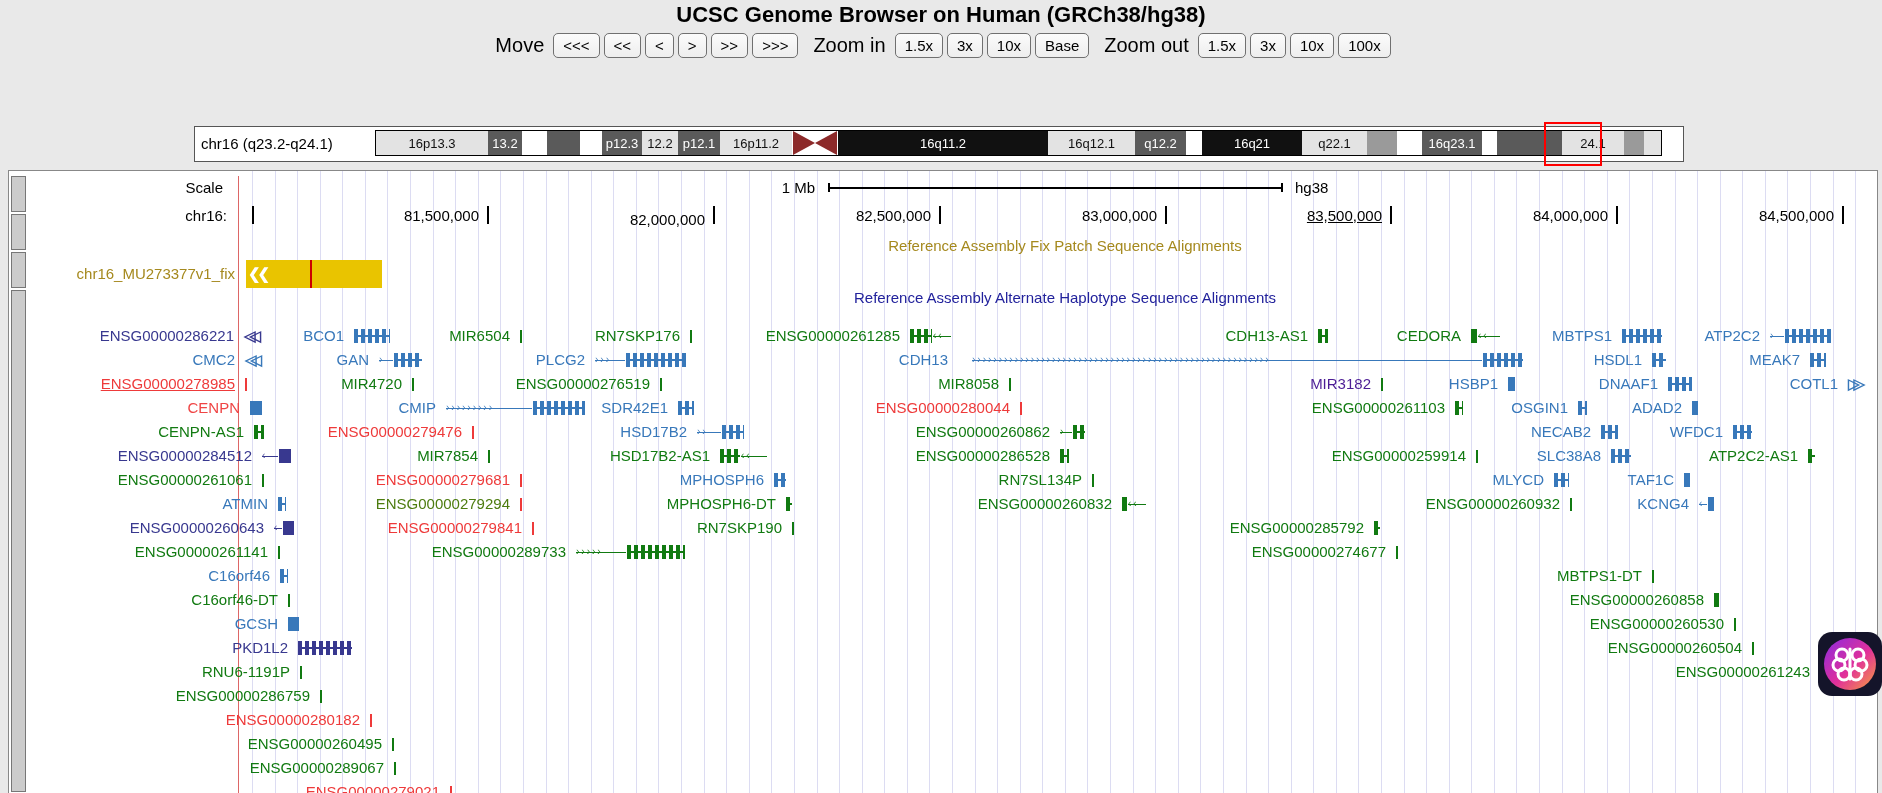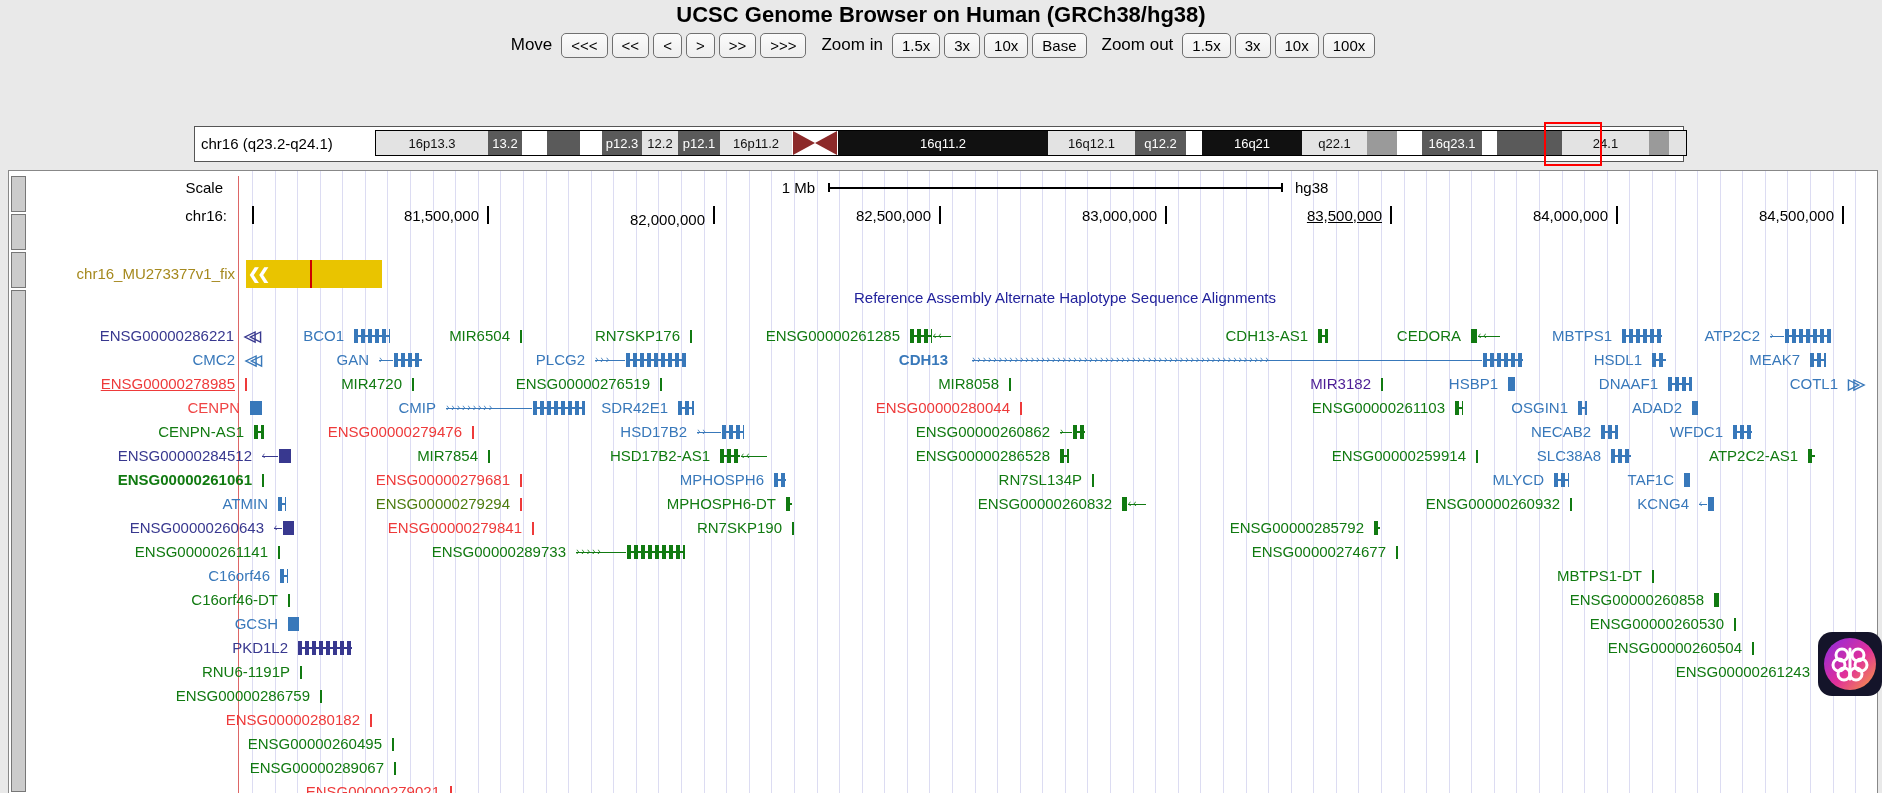--- a/index.html
+++ b/index.html
@@ -2,21 +2,21 @@
 <html><head>
 <meta charset="utf-8">
 <style>
   html,body{margin:0;padding:0;background:#d6d6d6}
   #root{position:relative;width:1882px;height:793px;background:#e9e9e9;
         font-family:"Liberation Sans",sans-serif;color:#000;overflow:hidden}
   .abs{position:absolute}
   .flexrow{position:absolute;left:0;width:100%;display:flex;justify-content:center;align-items:center}
   .btn{border:1px solid #707070;background:linear-gradient(#fbfbfb,#eee);border-radius:5px;
        padding:3px 9px;font-size:15px;line-height:17px;cursor:pointer;white-space:nowrap}
-  .grouplabel{font-size:17px;margin:0 4px;white-space:nowrap}
+  .grouplabel{font-size:20px;margin:0 4px;white-space:nowrap}
   .inputbox{border:1px solid #9a9a9a;background:#fff;border-radius:3px;font-size:16px;
             padding:3px 7px;font-family:"Liberation Sans",sans-serif}
   #pagetitle{position:absolute;top:2px;left:0;width:100%;text-align:center;
              font-size:22px;font-weight:bold}
   #ideo-box{position:absolute;left:194px;top:126px;width:1488px;height:34px;
             border:1px solid #555;background:#fff}
   #ideo-label{position:absolute;left:6px;top:8px;font-size:15px;white-space:nowrap}
   #ideo-strip{position:absolute;left:180px;top:3px;height:26px;display:flex;border:1px solid #000;box-sizing:border-box}
   .band{height:100%;display:flex;align-items:center;justify-content:center;
         font-size:13px;overflow:hidden;white-space:nowrap}
@@ -94,21 +94,21 @@
         <div class="band" style="width: 87px; background: rgb(227, 227, 227); color: rgb(17, 17, 17);">16q12.1</div>
         <div class="band" style="width: 51px; background: rgb(90, 90, 90); color: rgb(255, 255, 255);">q12.2</div>
         <div class="band" style="width: 16px; background: rgb(255, 255, 255); color: rgb(17, 17, 17);"></div>
         <div class="band" style="width: 100px; background: rgb(17, 17, 17); color: rgb(255, 255, 255);">16q21</div>
         <div class="band" style="width: 65px; background: rgb(227, 227, 227); color: rgb(17, 17, 17);">q22.1</div>
         <div class="band" style="width: 30px; background: rgb(154, 154, 154); color: rgb(17, 17, 17);"></div>
         <div class="band" style="width: 25px; background: rgb(255, 255, 255); color: rgb(17, 17, 17);"></div>
         <div class="band" style="width: 60px; background: rgb(90, 90, 90); color: rgb(255, 255, 255);">16q23.1</div>
         <div class="band" style="width: 15px; background: rgb(255, 255, 255); color: rgb(17, 17, 17);"></div>
         <div class="band" style="width: 65px; background: rgb(90, 90, 90); color: rgb(255, 255, 255);"></div>
-        <div class="band" style="width: 87px; background: rgb(227, 227, 227); color: rgb(17, 17, 17);">24.1</div>
+        <div class="band" style="width: 62px; background: rgb(227, 227, 227); color: rgb(17, 17, 17);">24.1</div>
         <div class="band" style="width: 20px; background: rgb(154, 154, 154); color: rgb(17, 17, 17);"></div>
         <div class="band" style="width: 17px; background: rgb(227, 227, 227); color: rgb(17, 17, 17);"></div>
       </div>
   </div>
   <div id="ideo-highlight" style="left: 1544px; width: 54px; top: 122px; height: 40px;"></div>
 
   <div id="mainbox">
       <div class="gridline" style="left: 243px;"></div>
       <div class="gridline" style="left: 266px;"></div>
       <div class="gridline" style="left: 288px;"></div>
@@ -199,20 +199,21 @@
       <div class="tickmark" style="left: 930px; top: 35px; height: 18px;"></div>
       <div class="ticknum" style="right: 946px; top: 36px; position: absolute;">82,500,000</div>
       <div class="tickmark" style="left: 1156px; top: 35px; height: 18px;"></div>
       <div class="ticknum" style="right: 720px; top: 36px; position: absolute;">83,000,000</div>
       <div class="tickmark" style="left: 1381px; top: 35px; height: 18px;"></div>
       <div class="ticknum" style="right: 495px; top: 36px; position: absolute; text-decoration: underline;">83,500,000</div>
       <div class="tickmark" style="left: 1607px; top: 35px; height: 18px;"></div>
       <div class="ticknum" style="right: 269px; top: 36px; position: absolute;">84,000,000</div>
       <div class="tickmark" style="left: 1833px; top: 35px; height: 18px;"></div>
       <div class="ticknum" style="right: 43px; top: 36px; position: absolute;">84,500,000</div>
+      <div class="tracktitle" style="top: 66px; color: rgb(165, 137, 30);">Reference Assembly Fix Patch Sequence Alignments</div>
       <div class="tracktitle" style="top: 118px; color: rgb(34, 34, 156);">Reference Assembly Alternate Haplotype Sequence Alignments</div>
       <div class="glabel" style="color: rgb(165, 137, 30); right: 1642px; top: 93px; font-size: 15px;">chr16_MU273377v1_fix</div>
       <div id="fixbar" style="position: absolute; height: 28px; left: 237px; top: 89px; width: 136px; background: rgb(233, 196, 0);">
         <span class="fchev">❮❮</span>
         <span class="ftick" style="left:64px"></span>
       </div>
       <div class="glabel" style="color: rgb(56, 56, 143); right: 1643px; top: 155px;">ENSG00000286221</div>
       <div class="glyphwrap" style="left: 235px; top: 155px;">
         <span class="chev" style="color: rgb(56, 56, 143);">◁◁</span>
       </div>
@@ -258,21 +259,21 @@
       <div class="glabel" style="color: rgb(56, 120, 186); right: 1508px; top: 179px;">GAN</div>
       <div class="glyphwrap" style="left: 370px; top: 179px;">
         <span class="arrtxt" style="color: rgb(56, 120, 186); width: 14px; display: inline-block; background: linear-gradient(rgb(56, 120, 186), rgb(56, 120, 186)) 0px 50% / 100% 1px no-repeat;">›</span>
         <span style="display: inline-block; width: 28px; height: 14px; background: repeating-linear-gradient(90deg, rgb(56, 120, 186) 0px, rgb(56, 120, 186) 4px, rgba(0, 0, 0, 0) 4px, rgba(0, 0, 0, 0) 7px), linear-gradient(rgb(56, 120, 186), rgb(56, 120, 186)) 0px 50% / 100% 2px no-repeat;"></span>
       </div>
       <div class="glabel" style="color: rgb(56, 120, 186); right: 1292px; top: 179px;">PLCG2</div>
       <div class="glyphwrap" style="left: 586px; top: 179px;">
         <span class="arrtxt" style="color: rgb(56, 120, 186); width: 30px; display: inline-block; background: linear-gradient(rgb(56, 120, 186), rgb(56, 120, 186)) 0px 50% / 100% 1px no-repeat;">›››</span>
         <span style="display: inline-block; width: 60px; height: 14px; background: repeating-linear-gradient(90deg, rgb(56, 120, 186) 0px, rgb(56, 120, 186) 4px, rgba(0, 0, 0, 0) 4px, rgba(0, 0, 0, 0) 7px), linear-gradient(rgb(56, 120, 186), rgb(56, 120, 186)) 0px 50% / 100% 2px no-repeat;"></span>
       </div>
-      <div class="glabel" style="color: rgb(56, 120, 186); right: 929px; top: 179px; font-weight: bold;">CDH13</div>
+      <div class="glabel" style="color: rgb(56, 120, 186); right: 929px; top: 179px;">CDH13</div>
       <div class="glyphwrap" style="left: 963px; top: 179px;">
         <span class="arrtxt" style="color: rgb(56, 120, 186); width: 510px; display: inline-block; background: linear-gradient(rgb(56, 120, 186), rgb(56, 120, 186)) 0px 50% / 100% 1px no-repeat;">››››››››››››››››››››››››››››››››››››››››››››››››››››››››</span>
         <span style="display: inline-block; width: 40px; height: 14px; background: repeating-linear-gradient(90deg, rgb(56, 120, 186) 0px, rgb(56, 120, 186) 4px, rgba(0, 0, 0, 0) 4px, rgba(0, 0, 0, 0) 7px), linear-gradient(rgb(56, 120, 186), rgb(56, 120, 186)) 0px 50% / 100% 2px no-repeat;"></span>
       </div>
       <div class="glabel" style="color: rgb(56, 120, 186); right: 235px; top: 179px;">HSDL1</div>
       <div class="glyphwrap" style="left: 1643px; top: 179px;">
         <span style="display: inline-block; width: 14px; height: 14px; background: repeating-linear-gradient(90deg, rgb(56, 120, 186) 0px, rgb(56, 120, 186) 4px, rgba(0, 0, 0, 0) 4px, rgba(0, 0, 0, 0) 7px), linear-gradient(rgb(56, 120, 186), rgb(56, 120, 186)) 0px 50% / 100% 2px no-repeat;"></span>
       </div>
       <div class="glabel" style="color: rgb(56, 120, 186); right: 77px; top: 179px;">MEAK7</div>
       <div class="glyphwrap" style="left: 1801px; top: 179px;">
@@ -388,21 +389,21 @@
         <span style="display: inline-block; width: 2px; height: 13px; background: rgb(17, 122, 17);"></span>
       </div>
       <div class="glabel" style="color: rgb(56, 120, 186); right: 276px; top: 275px;">SLC38A8</div>
       <div class="glyphwrap" style="left: 1602px; top: 275px;">
         <span style="display: inline-block; width: 20px; height: 14px; background: repeating-linear-gradient(90deg, rgb(56, 120, 186) 0px, rgb(56, 120, 186) 4px, rgba(0, 0, 0, 0) 4px, rgba(0, 0, 0, 0) 7px), linear-gradient(rgb(56, 120, 186), rgb(56, 120, 186)) 0px 50% / 100% 2px no-repeat;"></span>
       </div>
       <div class="glabel" style="color: rgb(17, 122, 17); right: 79px; top: 275px;">ATP2C2-AS1</div>
       <div class="glyphwrap" style="left: 1799px; top: 275px;">
         <span style="display: inline-block; width: 7px; height: 14px; background: repeating-linear-gradient(90deg, rgb(17, 122, 17) 0px, rgb(17, 122, 17) 4px, rgba(0, 0, 0, 0) 4px, rgba(0, 0, 0, 0) 7px), linear-gradient(rgb(17, 122, 17), rgb(17, 122, 17)) 0px 50% / 100% 2px no-repeat;"></span>
       </div>
-      <div class="glabel" style="color: rgb(17, 122, 17); right: 1625px; top: 299px; font-weight: bold;">ENSG00000261061</div>
+      <div class="glabel" style="color: rgb(17, 122, 17); right: 1625px; top: 299px;">ENSG00000261061</div>
       <div class="glyphwrap" style="left: 253px; top: 299px;">
         <span style="display: inline-block; width: 2px; height: 13px; background: rgb(17, 122, 17);"></span>
       </div>
       <div class="glabel" style="color: rgb(238, 58, 58); right: 1367px; top: 299px;">ENSG00000279681</div>
       <div class="glyphwrap" style="left: 511px; top: 299px;">
         <span style="display: inline-block; width: 2px; height: 13px; background: rgb(238, 58, 58);"></span>
       </div>
       <div class="glabel" style="color: rgb(56, 120, 186); right: 1113px; top: 299px;">MPHOSPH6</div>
       <div class="glyphwrap" style="left: 765px; top: 299px;">
         <span style="display: inline-block; width: 12px; height: 14px; background: repeating-linear-gradient(90deg, rgb(56, 120, 186) 0px, rgb(56, 120, 186) 4px, rgba(0, 0, 0, 0) 4px, rgba(0, 0, 0, 0) 7px), linear-gradient(rgb(56, 120, 186), rgb(56, 120, 186)) 0px 50% / 100% 2px no-repeat;"></span>

